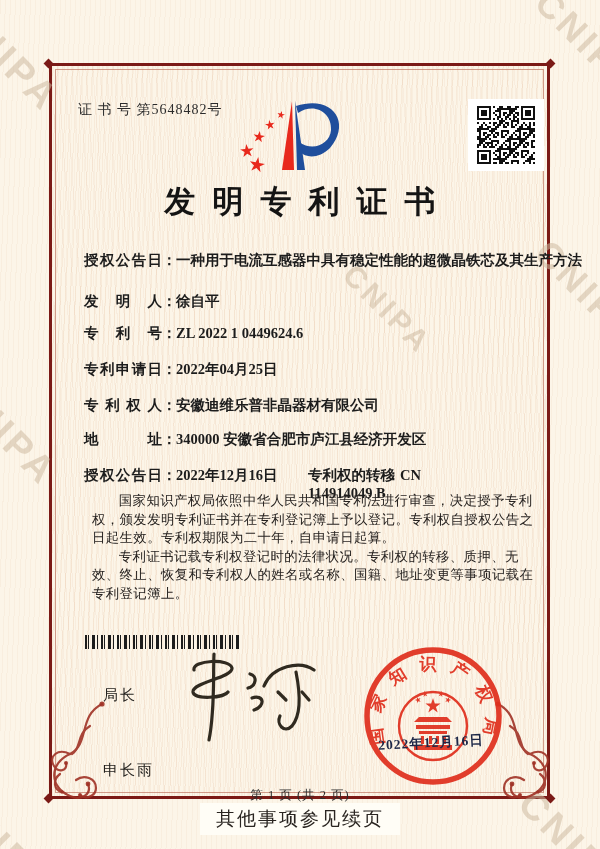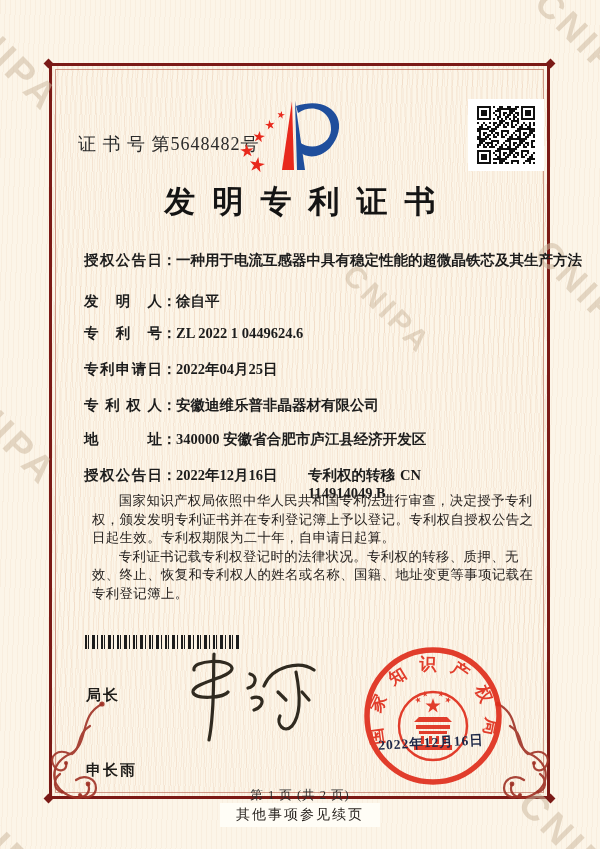--- a/index.html
+++ b/index.html
@@ -30,21 +30,21 @@
   .flourish.left{left:30px;top:696px;}
   .flourish.right{left:490px;top:696px;transform:scaleX(-1);}
 
   .watermark{
     position:absolute;font-family:"Liberation Sans","DejaVu Sans",sans-serif;
     font-weight:bold;color:rgba(205,185,160,0.55);letter-spacing:4px;
     transform:rotate(45deg);transform-origin:0 0;white-space:nowrap;z-index:1;
     pointer-events:none;
   }
 
-  .cert-no{position:absolute;left:78px;top:101px;font-size:18px;letter-spacing:1px;color:#2b2b2b;z-index:2;margin-top:31px;}
+  .cert-no{position:absolute;left:78px;top:101px;font-size:14px;letter-spacing:1px;color:#2b2b2b;z-index:2;}
   .logo{position:absolute;left:236px;top:94px;z-index:2;}
   .qr-patch{position:absolute;left:468px;top:99px;width:76px;height:72px;background:#ffffff;z-index:2;}
   .qr{position:absolute;left:9px;top:7px;}
 
   .title{
     position:absolute;left:0;top:181px;width:100%;text-align:center;z-index:2;
     font-size:31px;font-weight:bold;letter-spacing:0.55em;text-indent:0.55em;color:#141414;
   }
 
   .field{position:absolute;left:84px;font-size:14.5px;font-weight:bold;z-index:2;white-space:nowrap;}
@@ -61,35 +61,35 @@
 
   .barcode{
     position:absolute;left:85px;top:635px;width:156px;height:14px;z-index:2;
     background:repeating-linear-gradient(90deg,
       #1c1c1c 0 2px, transparent 2px 3px,
       #1c1c1c 3px 4px, transparent 4px 7px,
       #1c1c1c 7px 10px, transparent 10px 12px,
       #1c1c1c 12px 13px, transparent 13px 16px);
   }
 
-  .signer{position:absolute;left:86px;z-index:2;font-family:"Liberation Sans","DejaVu Sans",sans-serif;
-    font-weight:bold;font-size:15px;color:#1f1d1a;letter-spacing:2px;}
+  .signer{position:absolute;left:103px;z-index:2;font-family:"Liberation Sans","DejaVu Sans",sans-serif;
+    font-weight:normal;font-size:15px;color:#1f1d1a;letter-spacing:2px;}
   .signer-title{top:686px;}
   .signer-name{top:713px;margin-top:48px;}
   .signature{position:absolute;left:172px;top:648px;z-index:3;}
 
   .seal{position:absolute;left:348px;top:634px;z-index:5;opacity:0.93;}
   .seal-date{
     position:absolute;left:356px;top:734px;width:150px;text-align:center;z-index:6;
     font-size:13.5px;font-weight:bold;color:#1d2747;letter-spacing:1px;transform:rotate(-3deg);
   }
 
   .page-no{position:absolute;left:0;top:779px;width:100%;text-align:center;font-size:12.5px;color:#2b2b2b;z-index:2;letter-spacing:1px;margin-top:8px;}
   .footer-note{position:absolute;left:0;top:803px;width:100%;text-align:center;z-index:2;}
-  .footer-note span{display:inline-block;background:#fffdf6;padding:3px 16px;font-size:14px;color:#2a2521;letter-spacing:2px;font-weight:500;}
+  .footer-note span{display:inline-block;background:#fffdf6;padding:3px 16px;font-size:19px;color:#2a2521;letter-spacing:2px;font-weight:500;}
 </style>
 </head>
 <body>
 
 <div class="page">
 
   <span class="watermark" style="left:-28px;top:-6px;font-size:38px;">CNIPA</span>
   <span class="watermark" style="left:556px;top:-18px;font-size:36px;">CNIPA</span>
   <span class="watermark" style="left:360px;top:258px;font-size:30px;">CNIPA</span>
   <span class="watermark" style="left:-30px;top:368px;font-size:38px;">CNIPA</span>

